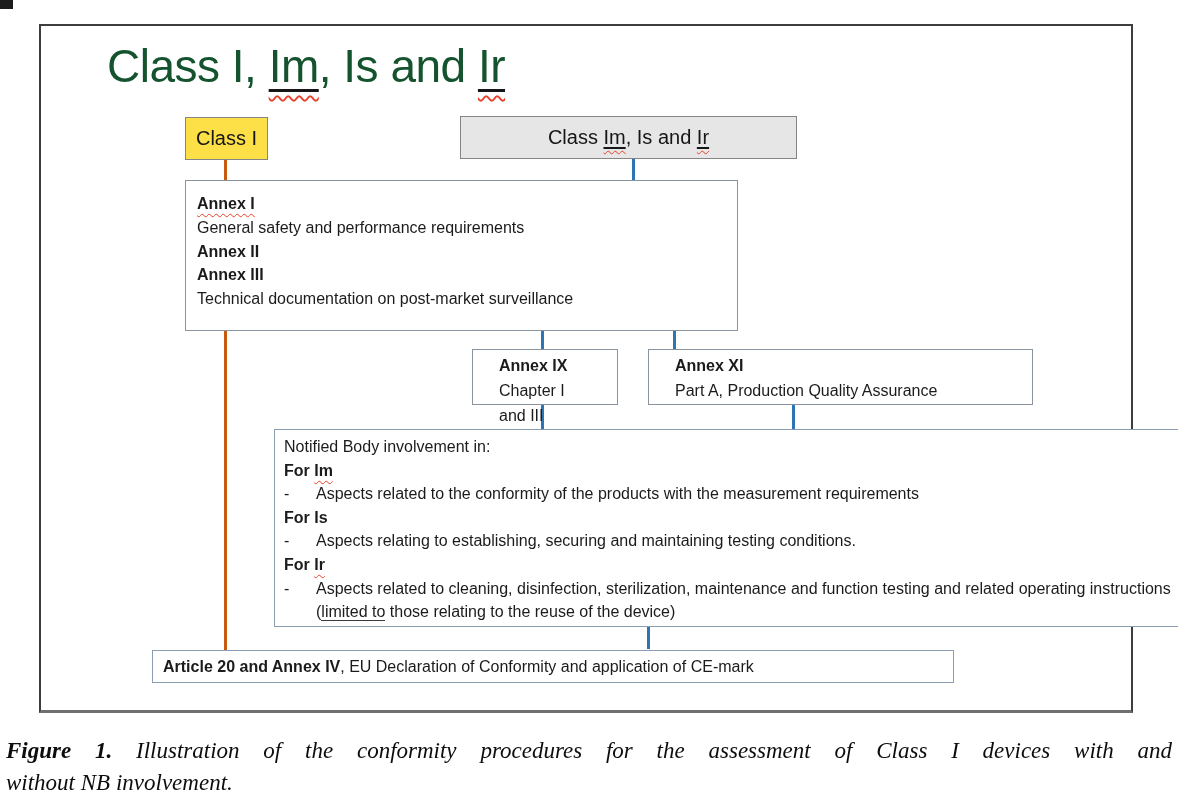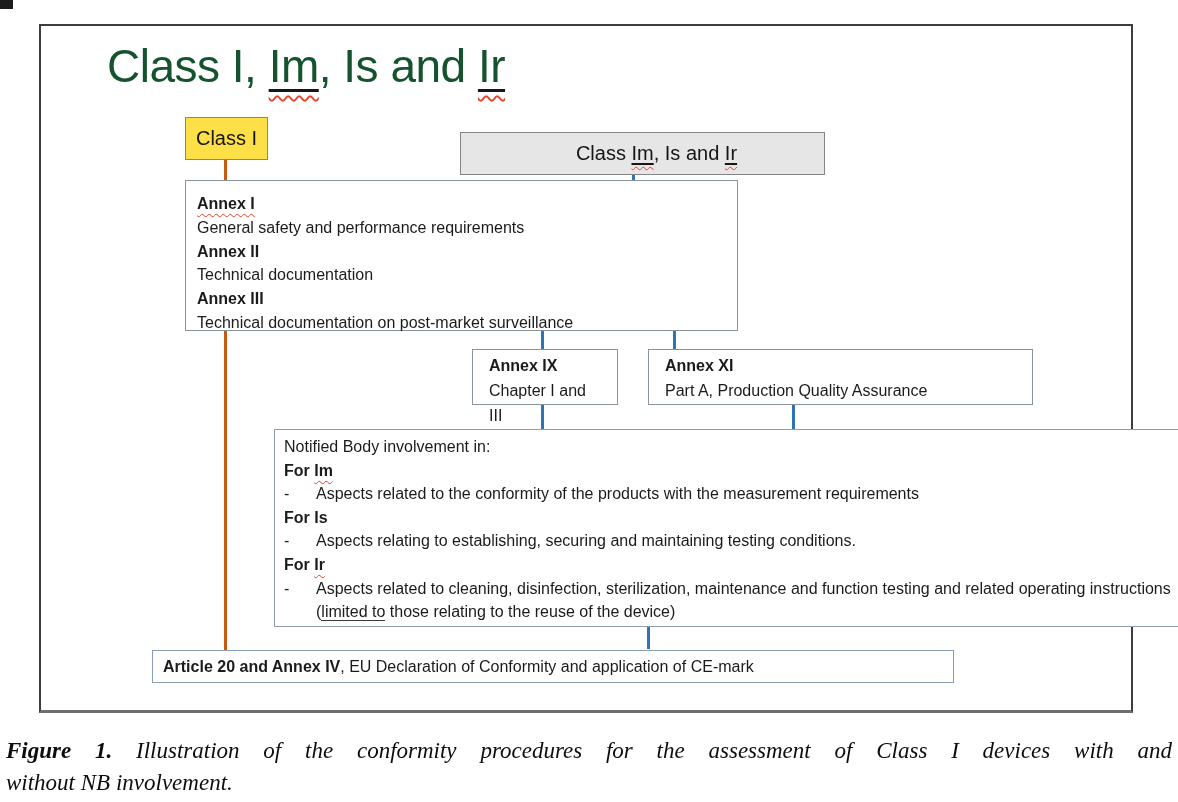--- a/index.html
+++ b/index.html
@@ -16,21 +16,21 @@
 
   .gbox{position:absolute;background:#E7E6E6;border:1.5px solid #858585;display:flex;align-items:center;justify-content:center;
         font-size:20px;color:#161616;white-space:nowrap;}
   .u20{text-decoration:underline solid #161616 1.5px;text-underline-offset:3px;}
   .sq20{text-decoration:underline wavy #e8402a 1px;text-underline-offset:6px;}
 
   .wbox{position:absolute;background:#fff;border:1.5px solid #8a93a0;font-size:16px;color:#1b1b1b;box-sizing:border-box;}
   .bbox{border-color:#8b9cb5;}
 
   .annex123{padding:11px 11px;line-height:23.8px;}
-  .annexsm{padding:3px 16px;line-height:25px;}
+  .annexsm{padding:3px 26px;line-height:25px;}
   .nbbox{padding:5px 12px 5px 9px;line-height:23.6px;}
   .artbox{display:flex;align-items:center;padding:0 10px;white-space:nowrap;}
 
   .bold{font-weight:bold;}
   .sq{text-decoration:underline wavy #e8402a 1px;text-underline-offset:4px;}
   .usolid{border-bottom:1.5px solid #3a3a3a;}
 
   .bullet{display:flex;}
   .bullet .dash{flex:0 0 32px;}
   .bullet .btxt{flex:1;}
@@ -58,29 +58,28 @@
   <div class="conn conn-blue" style="left: 500px; top: 304px; height: 19px; background: rgb(46, 117, 182);"></div>
   <div class="conn conn-blue" style="left: 632px; top: 304px; height: 19px; background: rgb(46, 117, 182);"></div>
   <div class="conn conn-blue" style="left: 500px; top: 377px; height: 26px; background: rgb(46, 117, 182);"></div>
   <div class="conn conn-blue" style="left: 751px; top: 377px; height: 26px; background: rgb(46, 117, 182);"></div>
   <div class="conn conn-blue" style="left: 606px; top: 600px; height: 23px; background: rgb(46, 117, 182);"></div>
 
   <div class="gbox" style="left: 144px; top: 91px; width: 81px; height: 41px; background: #fde047;">
     <span>Class I</span>
   </div>
 
-  <div class="gbox" style="left: 419px; top: 106px; width: 335px; height: 41px; background: rgb(231, 230, 230); padding-left: 28px;">
+  <div class="gbox" style="left: 419px; top: 90px; width: 335px; height: 41px; background: rgb(231, 230, 230);">
     <span><span>Class </span><span class="sq20"><span class="u20">Im</span></span><span>, Is and </span><span class="sq20"><span class="u20">Ir</span></span></span>
   </div>
 
   <div class="wbox annex123" style="left:144px;top:154px;width:553px;height:151px;">
     <div class="bold sq">Annex I</div>
     <div>General safety and performance requirements</div>
     <div class="bold">Annex II</div>
-    <div>Technical documentation</div>
     <div class="bold">Annex III</div>
     <div>Technical documentation on post-market surveillance</div>
   </div>
 
   <div class="wbox annexsm" style="left:431px;top:323px;width:146px;height:56px;">
     <div class="bold">Annex IX</div>
     <div>Chapter I and III</div>
   </div>
 
   <div class="wbox annexsm" style="left:607px;top:323px;width:385px;height:56px;">

